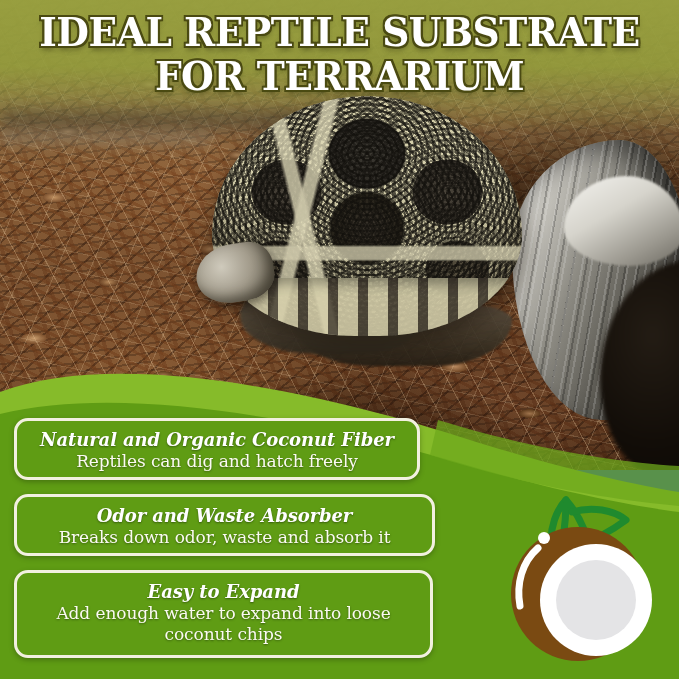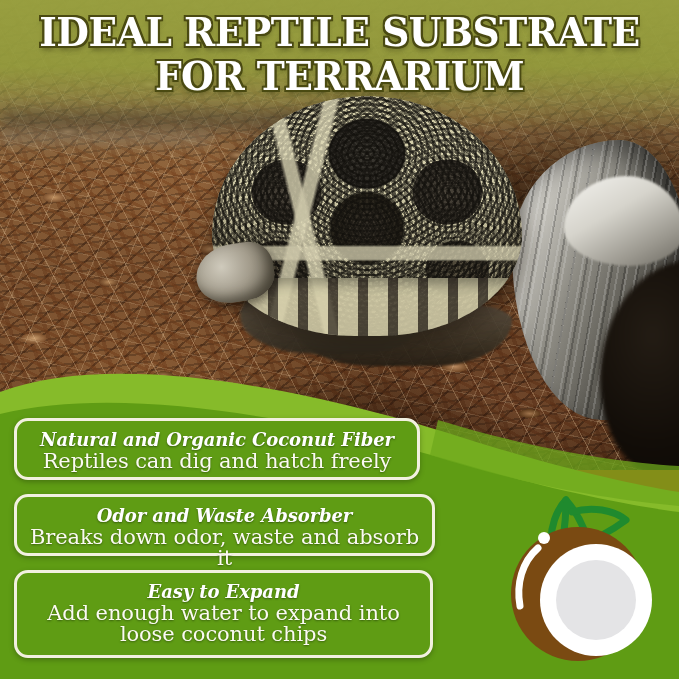--- a/index.html
+++ b/index.html
@@ -9,21 +9,21 @@
   }
   body {
     font-family: "Liberation Serif", "DejaVu Serif", serif;
   }
 
   #poster {
     position: relative;
     width: 679px;
     height: 679px;
     overflow: hidden;
-    background: #c2410c;
+    background: #1d4ed8;
   }
 
   
   .photo {
     position: absolute;
     left: 0; top: 0;
     width: 679px;
     height: 470px;
     overflow: hidden;
     background: #6b4a2c;
@@ -300,21 +300,21 @@
     font-size: 18px;
     line-height: 23px;
     letter-spacing: -0.1px;
     text-shadow: 0 1px 2px rgba(20,40,5,0.55);
     font-style: italic;
   }
   .fb-sub {
     display: block;
     color: #fbfaf2;
     font-family: "DejaVu Serif", "Liberation Serif", serif;
-    font-size: 21px;
+    font-size: 17px;
     line-height: 21px;
     letter-spacing: -0.1px;
     text-shadow: 0 1px 2px rgba(20,40,5,0.5);
   }
 
   
   .coconut {
     position: absolute;
     left: 486px; top: 488px;
     width: 190px; height: 185px;

